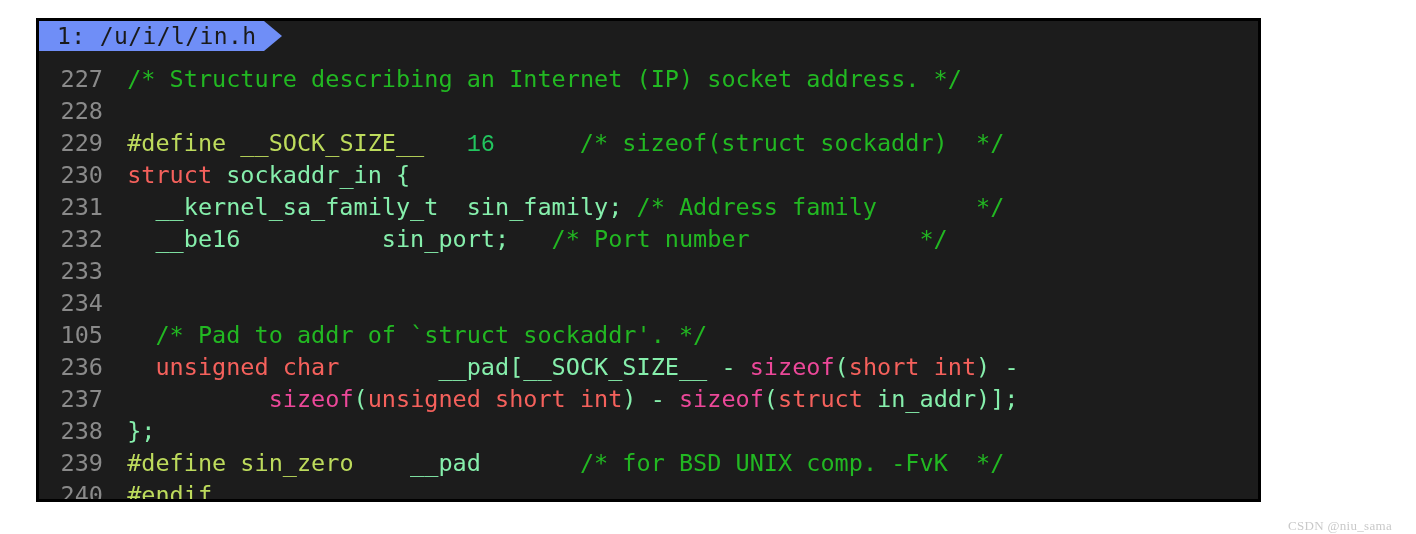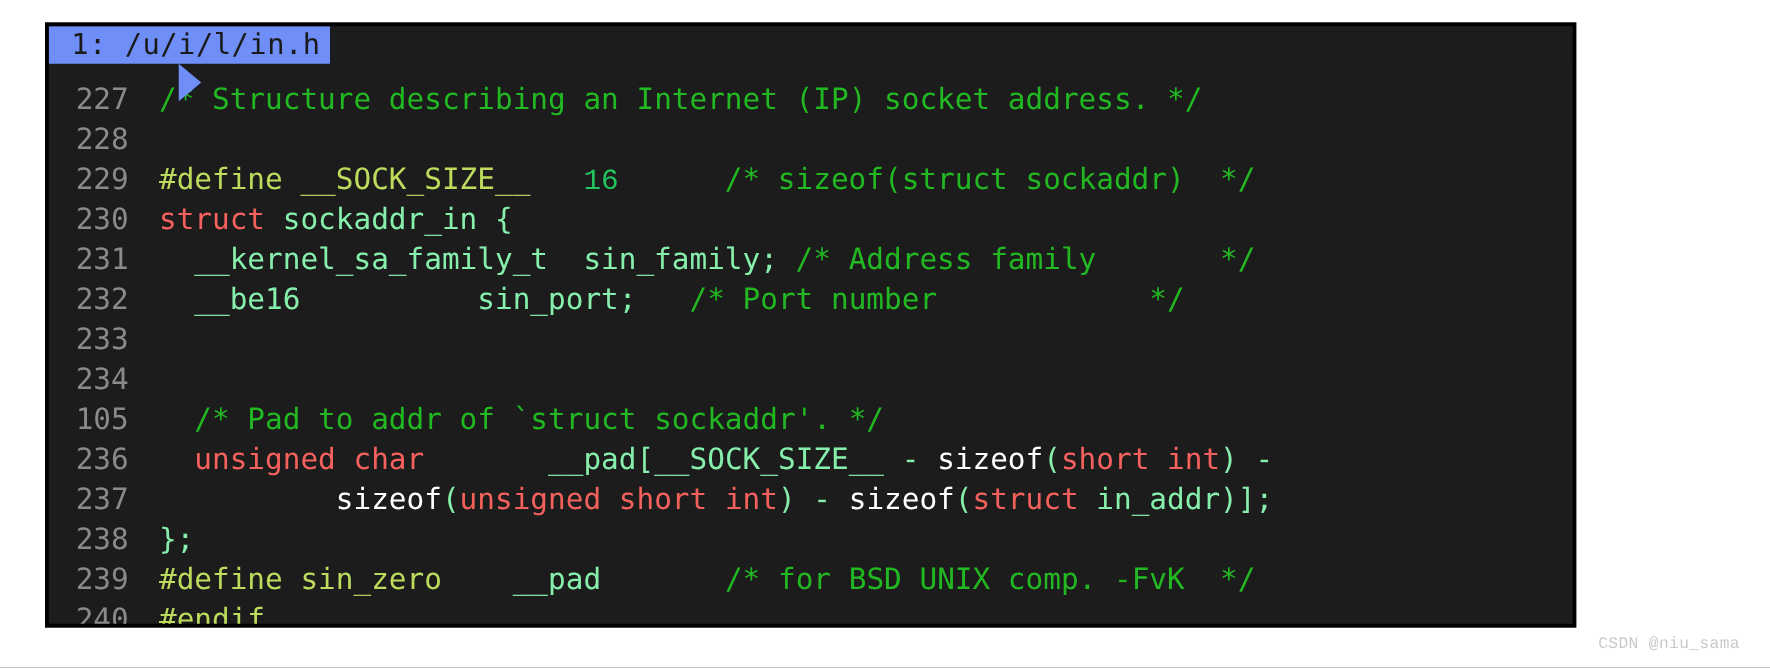--- a/index.html
+++ b/index.html
@@ -33,21 +33,20 @@
     height: 30px;
     background: #1c1c1c;
   }
   #tab-active {
     position: absolute;
     left: 0;
     top: 0;
     height: 30px;
     display: flex;
     align-items: center;
-    flex-direction: column;
   }
   #tab-active .tab-body {
     background: #6f8ef7;
     height: 30px;
     display: flex;
     align-items: center;
     padding: 0 4px 0 18px;
     box-sizing: border-box;
   }
   #tab-active .tab-arrow {
@@ -92,30 +91,30 @@
   .linetext {
     white-space: pre;
   }
 
   
   .tok-comment  { color: #22b822; }
   .tok-preproc  { color: #bddb5c; }
   .tok-type     { color: #f5615c; }
   .tok-plain    { color: #86efac; }
   .tok-number   { color: #22c55e; font-family: Liberation Mono, monospace; }
-  .tok-func     { color: #ffffff; }
+  .tok-func     { color: #ec4899; }
 
   
   #watermark {
     position: absolute;
     right: 24px;
-    bottom: 12px;
+    bottom: 0;
     color: #c9c9c9;
     font-size: 13px;
-    font-family: Liberation Mono, monospace;
+    font-family: Liberation Serif, serif;
     letter-spacing: 0.3px;
     margin-left: 40px;
   }
 </style>
 </head>
 <body>
 
 <div id="terminal-window">
 
   <div id="tabline">

